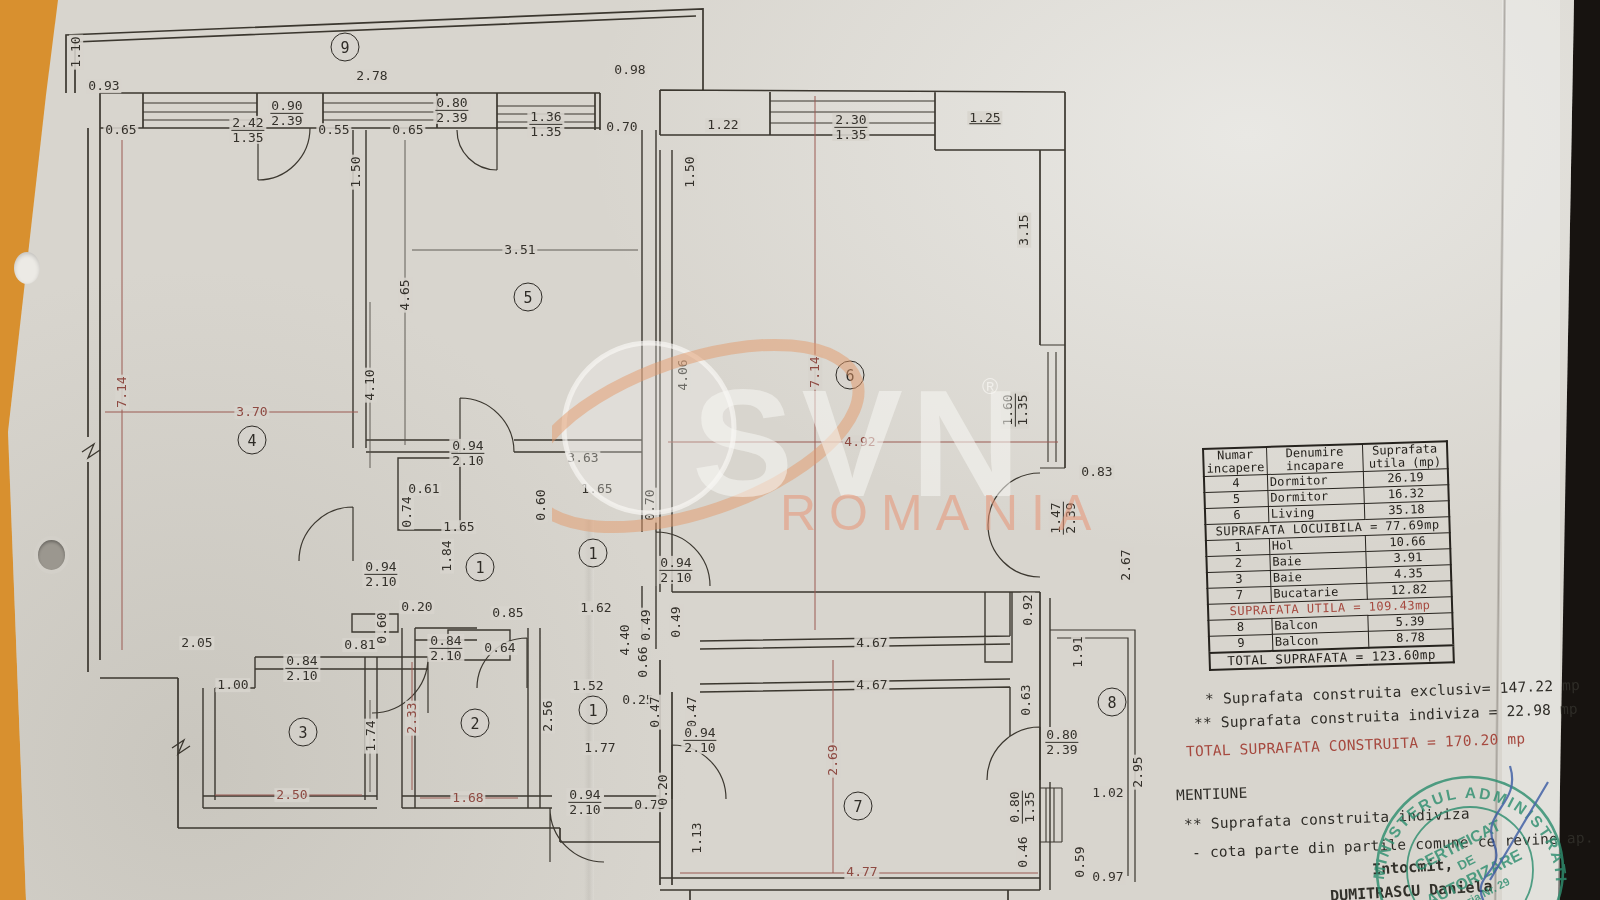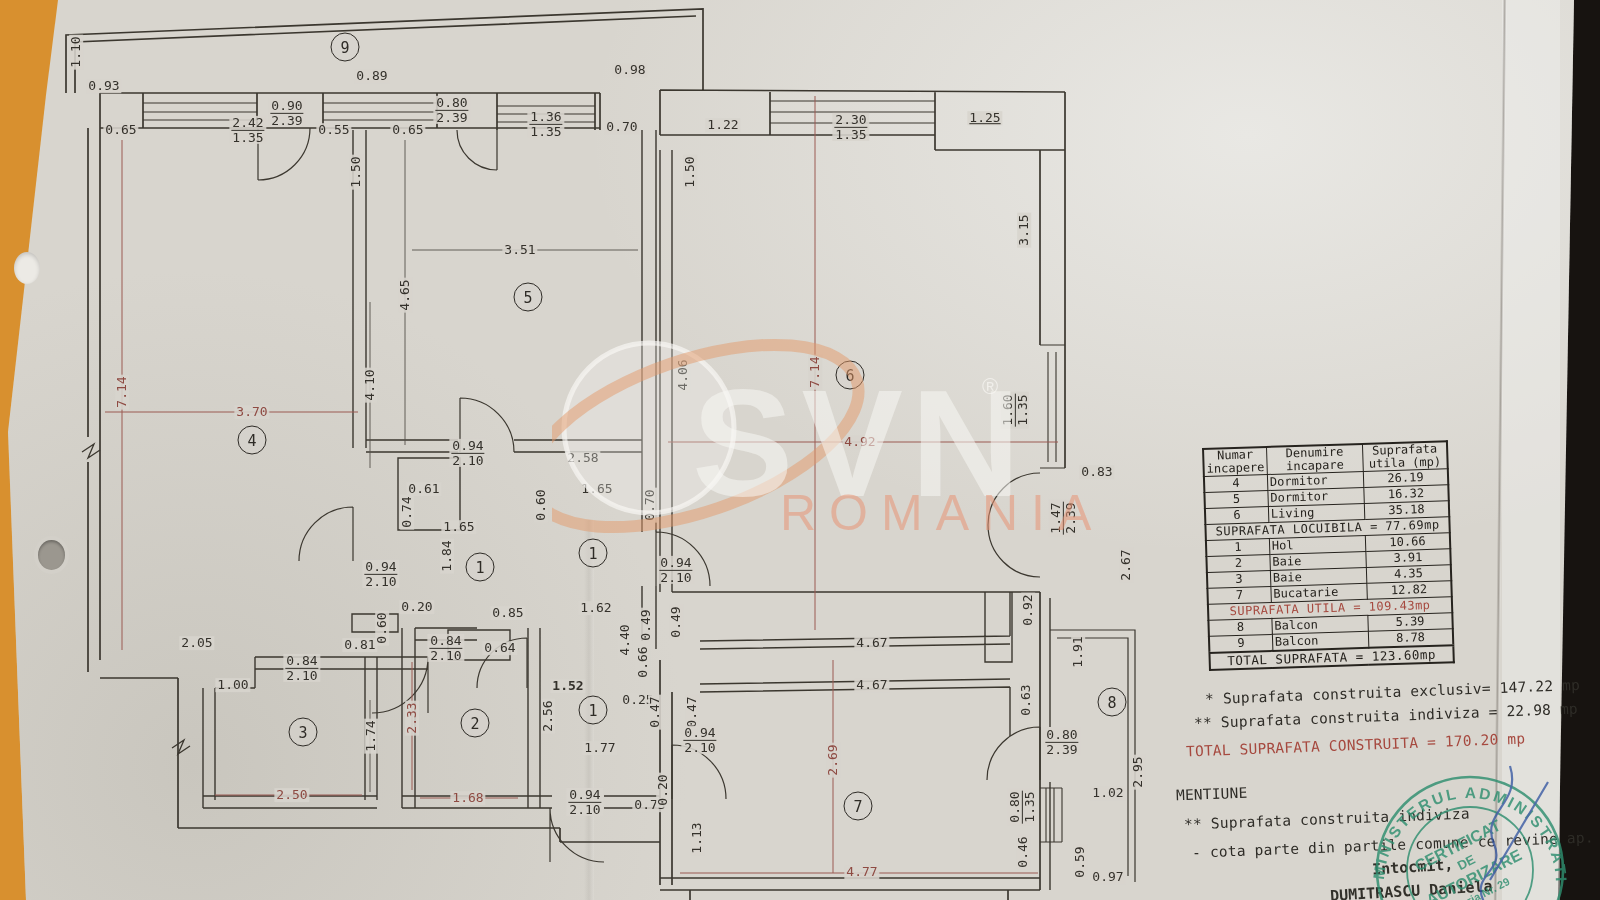--- a/index.html
+++ b/index.html
@@ -133,21 +133,21 @@
 
     <g stroke="#9b5a52" stroke-width="1" fill="none">
       <path d="M122,140 V650 M105,412 H358 M815,96 V630 M668,442 H1058
                M833,660 V873 M680,873 H1038 M215,795 H362 M420,798 H518 M412,662 V790"></path>
     </g>
   </svg>
 
   <div id="label-layer">
       <div class="dim v" style="left: 76px; top: 52px;">1.10</div>
       <div class="dim" style="left: 104px; top: 86px;">0.93</div>
-      <div class="dim" style="left: 372px; top: 76px;">0.89</div>
+      <div class="dim" style="left: 372px; top: 76px;">2.78</div>
       <div class="dim" style="left: 287px; top: 113px;">
         <span class="fr">0.90</span>
         <span class="fb">2.39</span>
       </div>
       <div class="dim" style="left: 452px; top: 110px;">
         <span class="fr">0.80</span>
         <span class="fb">2.39</span>
       </div>
       <div class="dim" style="left: 630px; top: 70px;">0.98</div>
       <div class="dim" style="left: 121px; top: 130px;">0.65</div>
@@ -181,21 +181,21 @@
       <div class="dim red" style="left: 832px; top: 442px; margin-left: 28px;">4.92</div>
       <div class="dim v" style="left: 1015px; top: 410px;">
         <span class="fr">1.60</span>
         <span class="fb">1.35</span>
       </div>
       <div class="dim" style="left: 1097px; top: 472px;">0.83</div>
       <div class="dim" style="left: 468px; top: 453px;">
         <span class="fr">0.94</span>
         <span class="fb">2.10</span>
       </div>
-      <div class="dim" style="left: 583px; top: 458px;">2.58</div>
+      <div class="dim" style="left: 583px; top: 458px;">3.63</div>
       <div class="dim" style="left: 424px; top: 489px;">0.61</div>
       <div class="dim" style="left: 597px; top: 489px;">1.65</div>
       <div class="dim v" style="left: 407px; top: 512px;">0.74</div>
       <div class="dim v" style="left: 541px; top: 505px;">0.60</div>
       <div class="dim v" style="left: 650px; top: 505px;">0.70</div>
       <div class="dim" style="left: 459px; top: 527px;">1.65</div>
       <div class="dim v" style="left: 447px; top: 556px;">1.84</div>
       <div class="dim" style="left: 676px; top: 570px;">
         <span class="fr">0.94</span>
         <span class="fb">2.10</span>
@@ -225,21 +225,21 @@
       </div>
       <div class="dim" style="left: 500px; top: 648px;">0.64</div>
       <div class="dim" style="left: 302px; top: 668px;">
         <span class="fr">0.84</span>
         <span class="fb">2.10</span>
       </div>
       <div class="dim v" style="left: 625px; top: 640px;">4.40</div>
       <div class="dim v" style="left: 643px; top: 662px;">0.66</div>
       <div class="dim v" style="left: 1078px; top: 652px;">1.91</div>
       <div class="dim" style="left: 233px; top: 685px;">1.00</div>
-      <div class="dim" style="left: 568px; top: 686px; font-weight: bold;">1.52</div>
+      <div class="dim" style="left: 588px; top: 686px;">1.52</div>
       <div class="dim" style="left: 872px; top: 685px;">4.67</div>
       <div class="dim v" style="left: 1026px; top: 700px;">0.63</div>
       <div class="dim" style="left: 638px; top: 700px;">0.25</div>
       <div class="dim v" style="left: 655px; top: 712px;">0.47</div>
       <div class="dim v" style="left: 692px; top: 712px;">0.47</div>
       <div class="dim v red" style="left: 412px; top: 718px;">2.33</div>
       <div class="dim v" style="left: 548px; top: 716px;">2.56</div>
       <div class="dim v" style="left: 371px; top: 736px;">1.74</div>
       <div class="dim" style="left: 700px; top: 740px;">
         <span class="fr">0.94</span>

